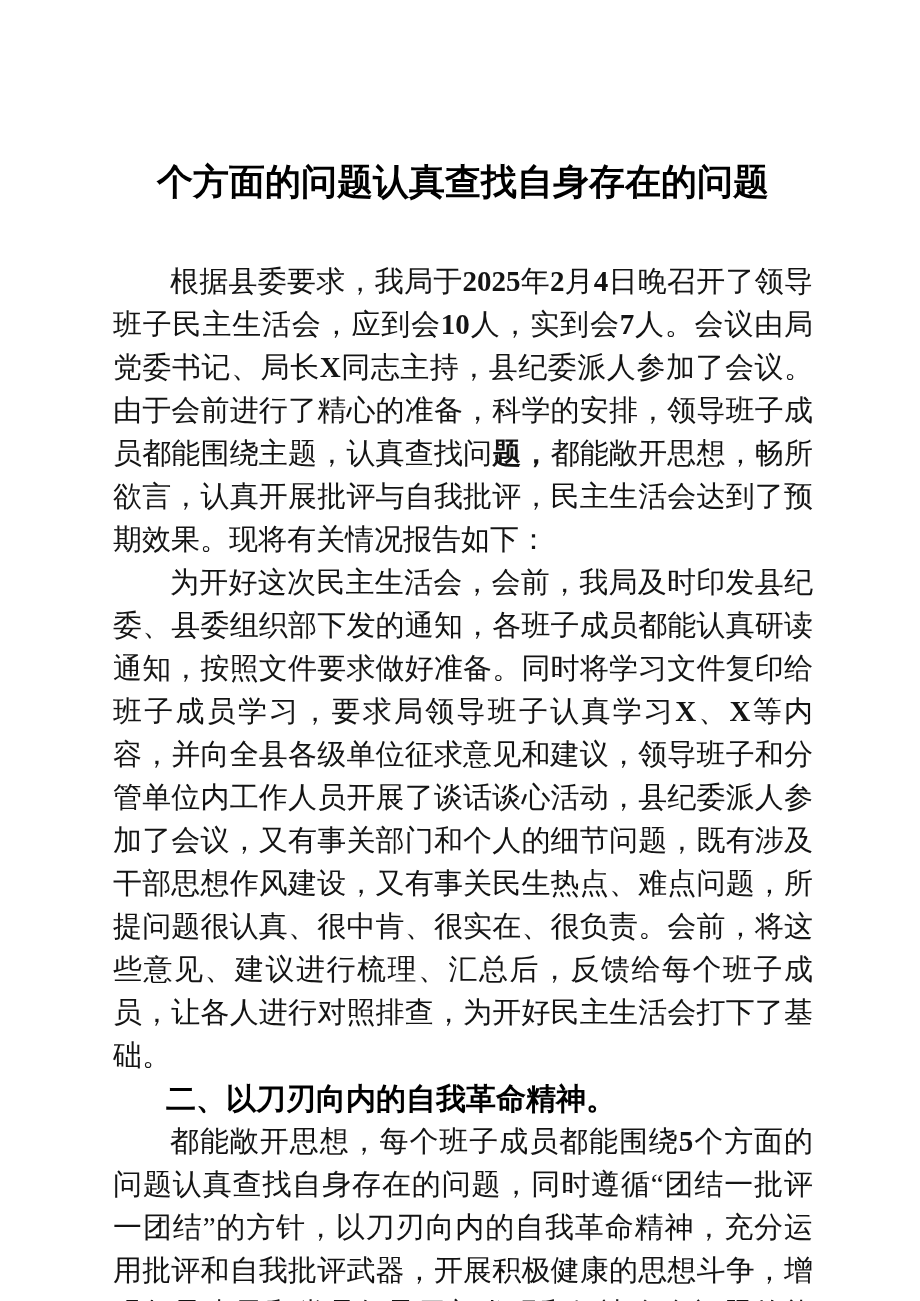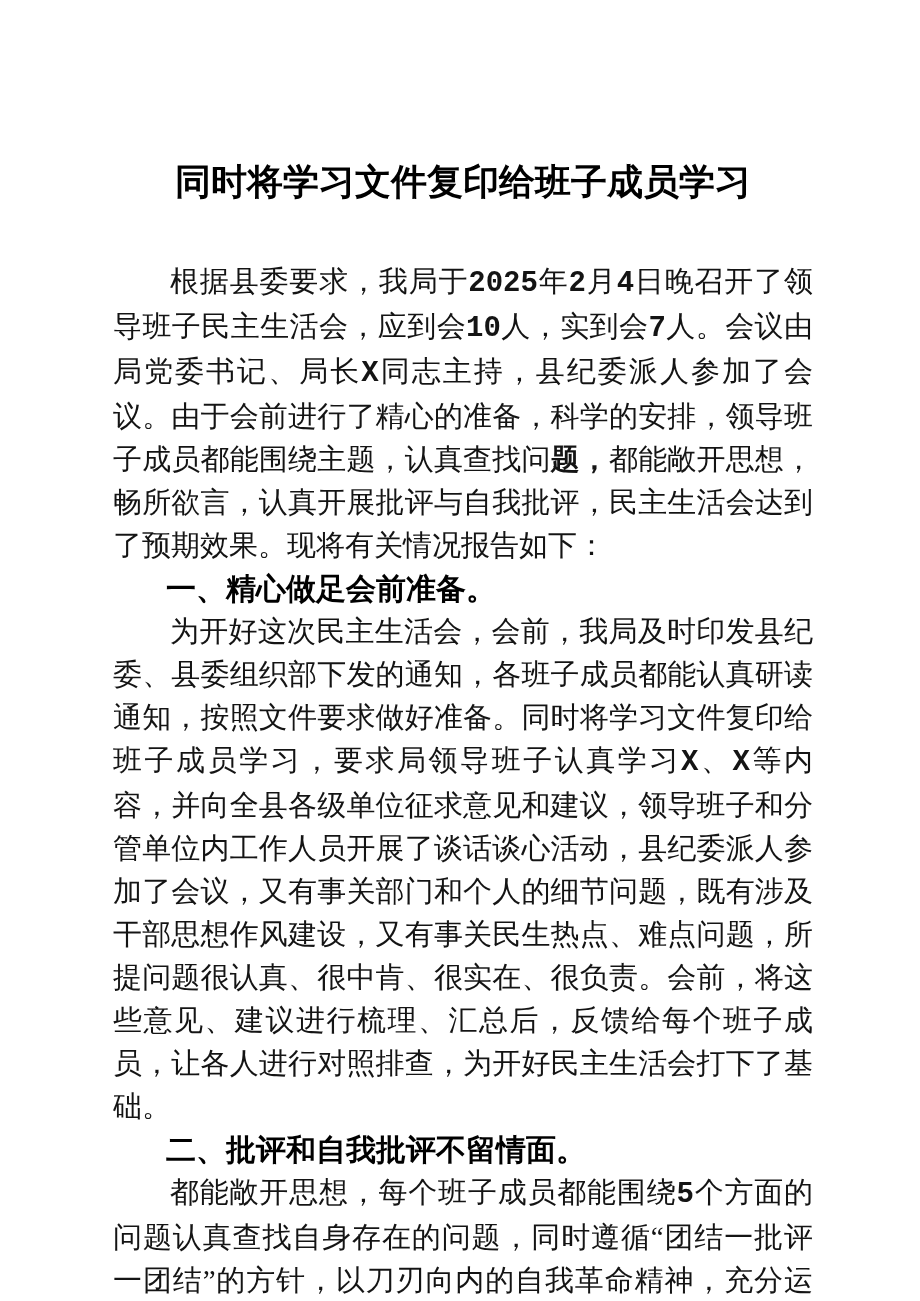--- a/index.html
+++ b/index.html
@@ -48,29 +48,28 @@
     font-size: 30px;
     line-height: 43px;
     text-indent: 53px;
     color: #000000;
   }
   .bold-run {
     font-weight: 700;
     font-family: "DejaVu Serif", "Liberation Serif", serif;
   }
   .num {
-    font-family: Liberation Mono, monospace;
+    font-family: Liberation Serif, serif;
     font-weight: 700;
   }
 </style>
 </head>
 <body>
 
 <div class="page">
-  <h1 class="doc-title">同时将学习文件复印给班子成员学习</h1>
+  <h1 class="doc-title">个方面的问题认真查找自身存在的问题</h1>
   <div class="doc-body">
       <p class="paragraph"><span>根据县委要求，我局于</span><span class="num">2025</span><span>年</span><span class="num">2</span><span>月</span><span class="num">4</span><span>日晚召开了领导班子民主生活会，应到会</span><span class="num">10</span><span>人，实到会</span><span class="num">7</span><span>人。会议由局党委书记、局长</span><span class="num">X</span><span>同志主持，县纪委派人参加了会议。由于会前进行了精心的准备，科学的安排，领导班子成员都能围绕主题，认真查找问</span><span class="bold-run">题，</span><span>都能敞开思想，畅所欲言，认真开展批评与自我批评，民主生活会达到了预期效果。现将有关情况报告如下：</span></p>
-      <h2 class="heading"><span class="bold-run">一、精心做足会前准备。</span></h2>
       <p class="paragraph"><span>为开好这次民主生活会，会前，我局及时印发县纪委、县委组织部下发的通知，各班子成员都能认真研读通知，按照文件要求做好准备。同时将学习文件复印给班子成员学习，要求局领导班子认真学习</span><span class="num">X</span><span>、</span><span class="num">X</span><span>等内容，并向全县各级单位征求意见和建议，领导班子和分管单位内工作人员开展了谈话谈心活动，县纪委派人参加了会议，又有事关部门和个人的细节问题，既有涉及干部思想作风建设，又有事关民生热点、难点问题，所提问题很认真、很中肯、很实在、很负责。会前，将这些意见、建议进行梳理、汇总后，反馈给每个班子成员，让各人进行对照排查，为开好民主生活会打下了基础。</span></p>
-      <h2 class="heading"><span class="bold-run">二、批评和自我批评不留情面。</span></h2>
+      <h2 class="heading"><span class="bold-run">二、以刀刃向内的自我革命精神。</span></h2>
       <p class="paragraph"><span>都能敞开思想，每个班子成员都能围绕</span><span class="num">5</span><span>个方面的问题认真查找自身存在的问题，同时遵循“团结一批评一团结”的方针，以刀刃向内的自我革命精神，充分运用批评和自我批评武器，开展积极健康的思想斗争，增强领导班子和党员领导干部发现和解决自身问题的能力。</span></p>
     </div>
 </div>
 
 </body></html>

